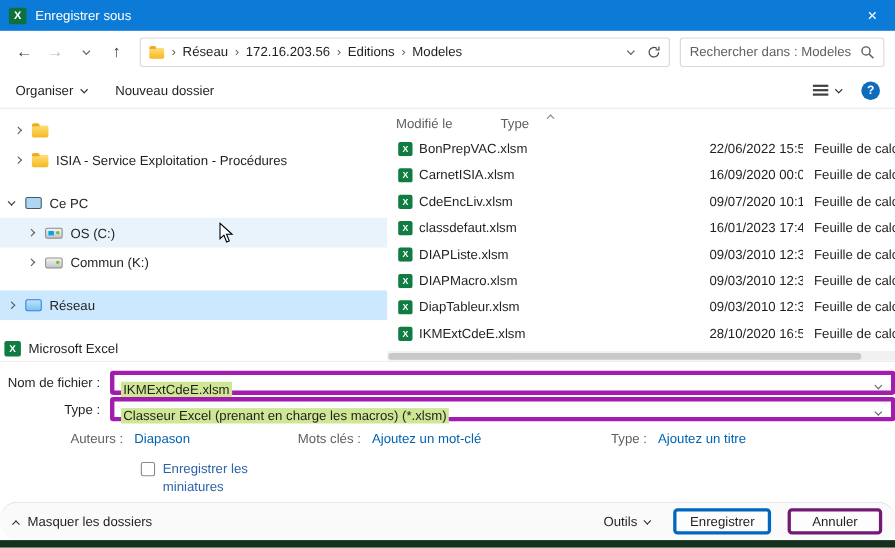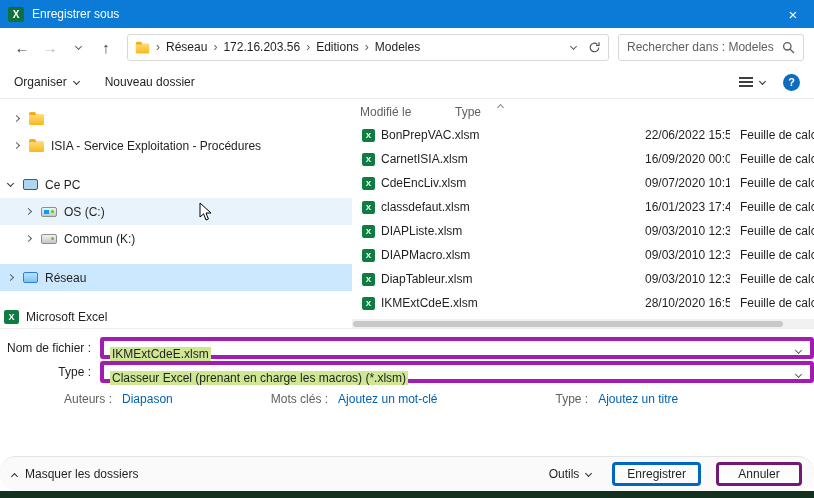--- a/index.html
+++ b/index.html
@@ -332,20 +332,24 @@
 
     <div class="meta-row">
       <span class="mlabel">Auteurs :</span>
       <span class="mlink">Diapason</span>
       <span class="mlabel m2">Mots clés :</span>
       <span class="mlink">Ajoutez un mot-clé</span>
       <span class="mlabel m3">Type :</span>
       <span class="mlink">Ajoutez un titre</span>
     </div>
 
+    <div class="check-row">
+      <span class="checkbox"></span>
+      <span class="check-label">Enregistrer les miniatures</span>
+    </div>
   </div>
 
   <div class="footer">
     <div class="hide-folders">
       <span class="chev up dark"></span>
       <span>Masquer les dossiers</span>
     </div>
     <div class="footer-right">
       <div class="tools-btn">
         <span>Outils</span>

